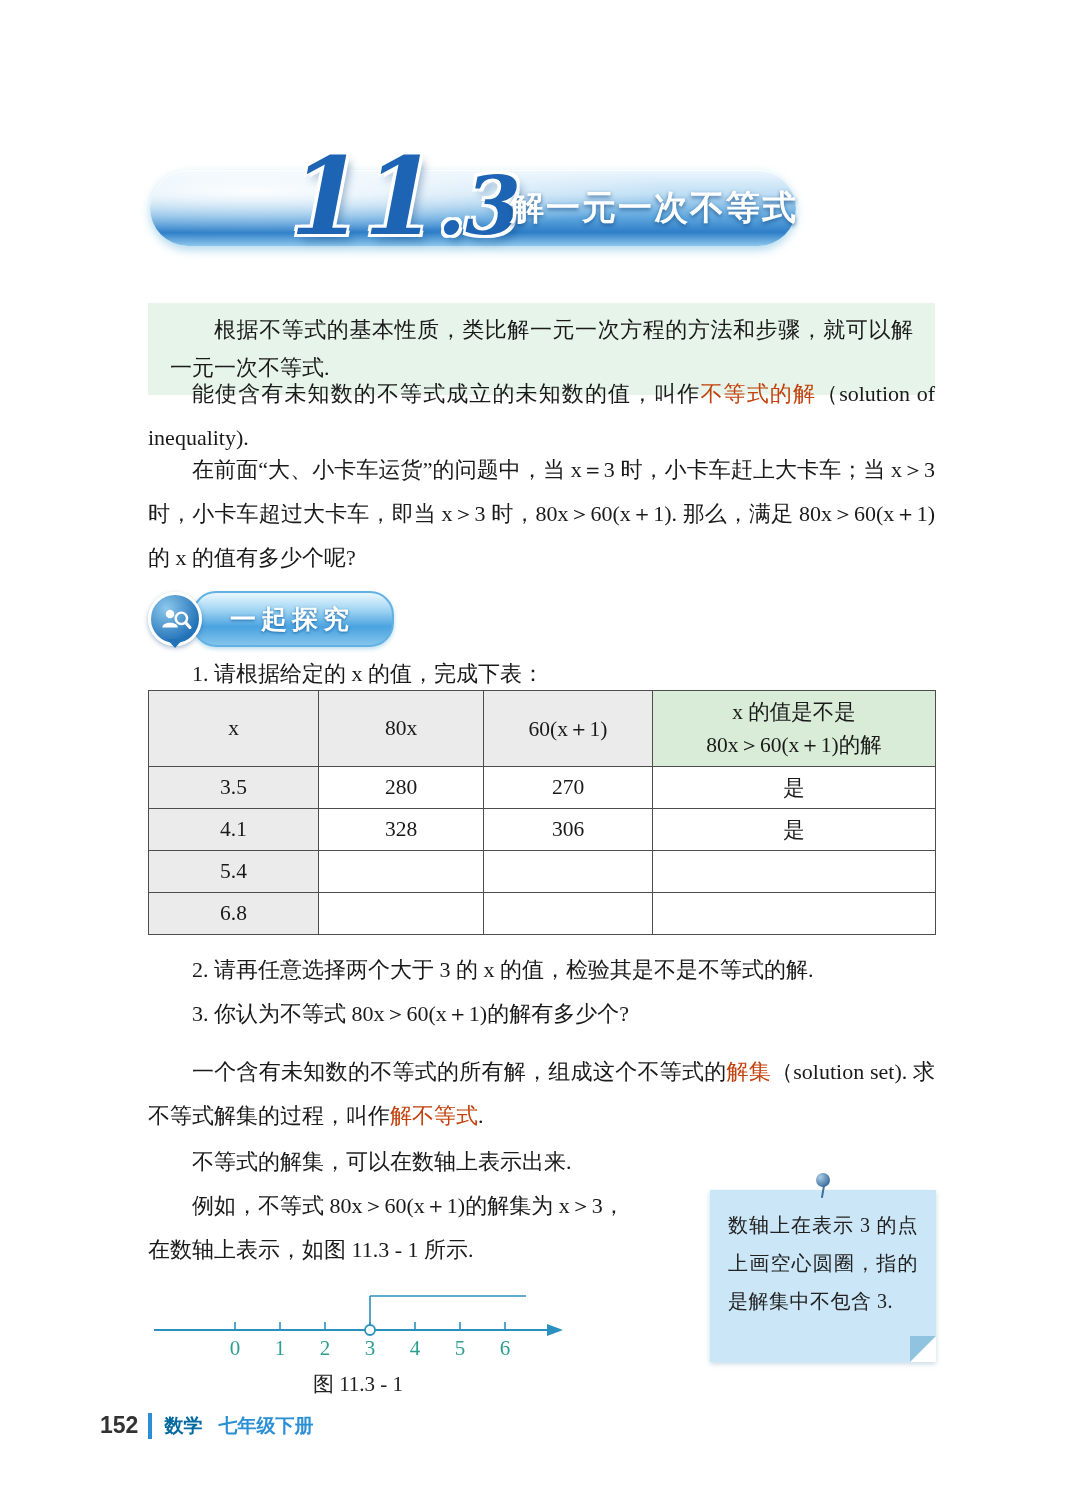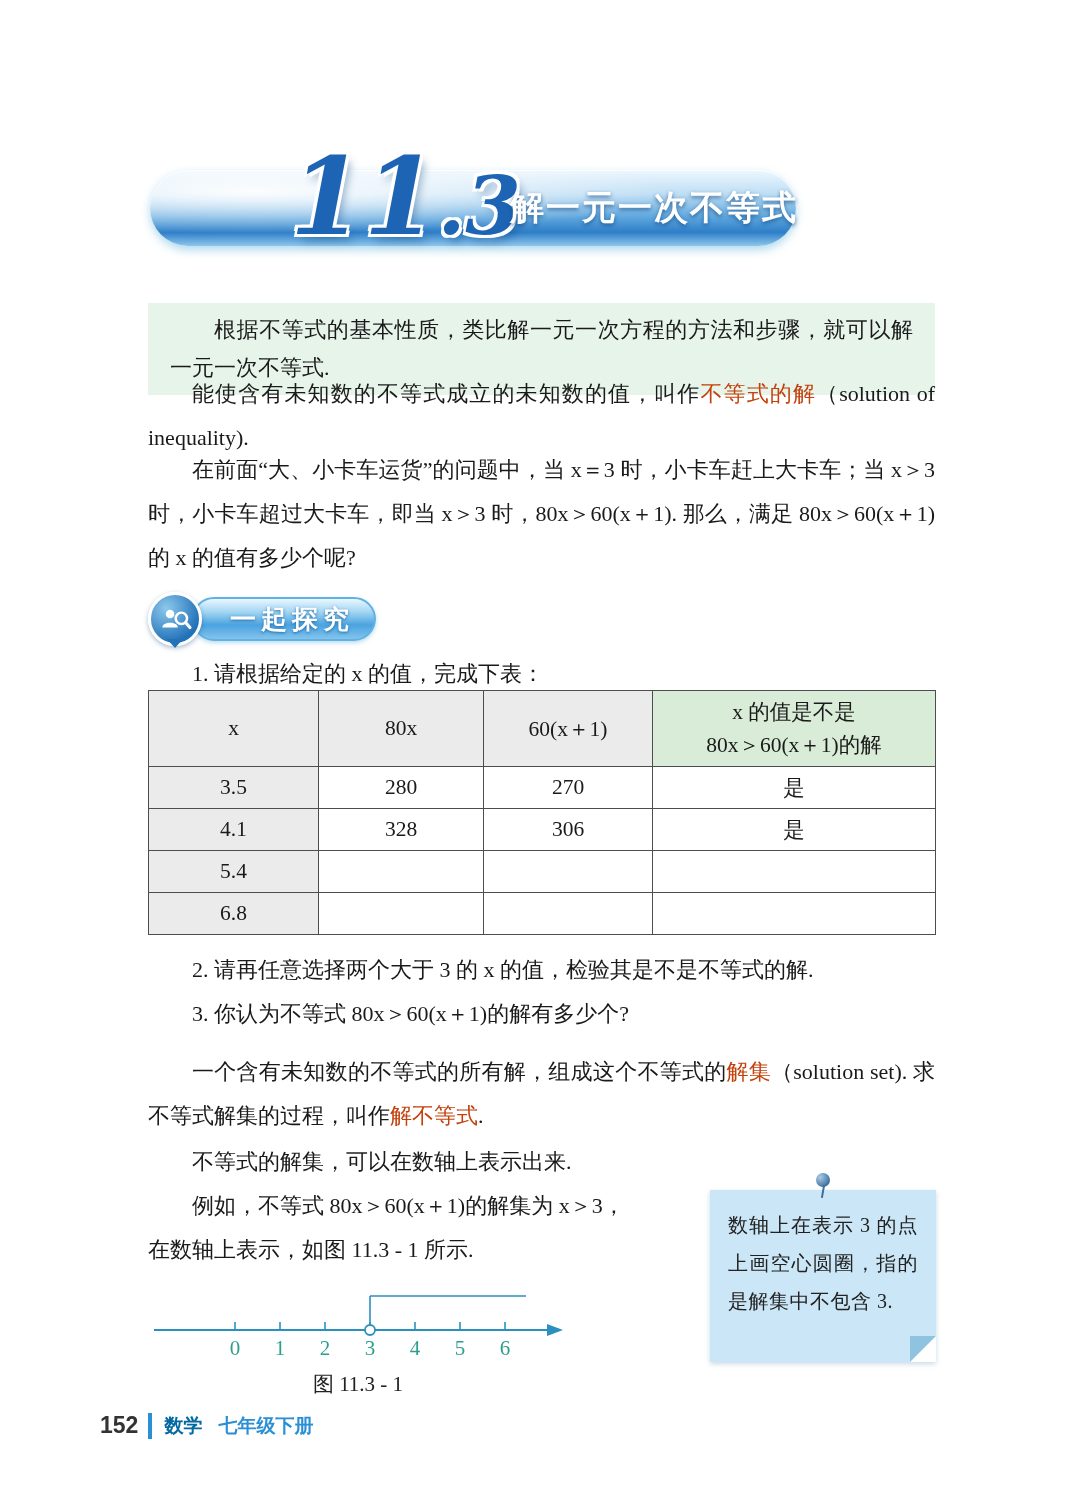--- a/index.html
+++ b/index.html
@@ -60,21 +60,21 @@
     position:relative; z-index:2; width:54px; height:54px; border-radius:50%;
     background:radial-gradient(circle at 32% 28%, #8cc8ec, #2272b8 72%);
     border:3px solid #fff; box-shadow:0 2px 5px rgba(0,60,120,.35);
     display:flex; align-items:center; justify-content:center;
   }
   .explore-icon::after {
     content:""; position:absolute; bottom:-13px; left:50%; transform:translateX(-50%);
     border:8px solid transparent; border-top:9px solid #2272b8;
   }
   .explore-pill {
-    margin-left:-10px; height:44px; padding:0 20px 0 36px; border-radius:24px;
+    margin-left:-10px; height:56px; padding:0 38px 0 36px; border-radius:24px;
     background:linear-gradient(180deg,#eaf7ff 0%,#a3d6f3 32%,#4aa3e0 65%,#83c4ec 100%);
     border:2px solid #62b1e3; box-shadow:0 2px 4px rgba(80,170,215,.4);
     display:flex; align-items:center;
     font-family:"Liberation Sans",sans-serif; font-weight:bold; font-size:26px; letter-spacing:5px;
     color:#ffffff; text-shadow:0 1px 3px rgba(18,95,160,.85);
   }
 
   
   .practice-table {
     position:absolute; left:148px; top:690px; width:787px;

